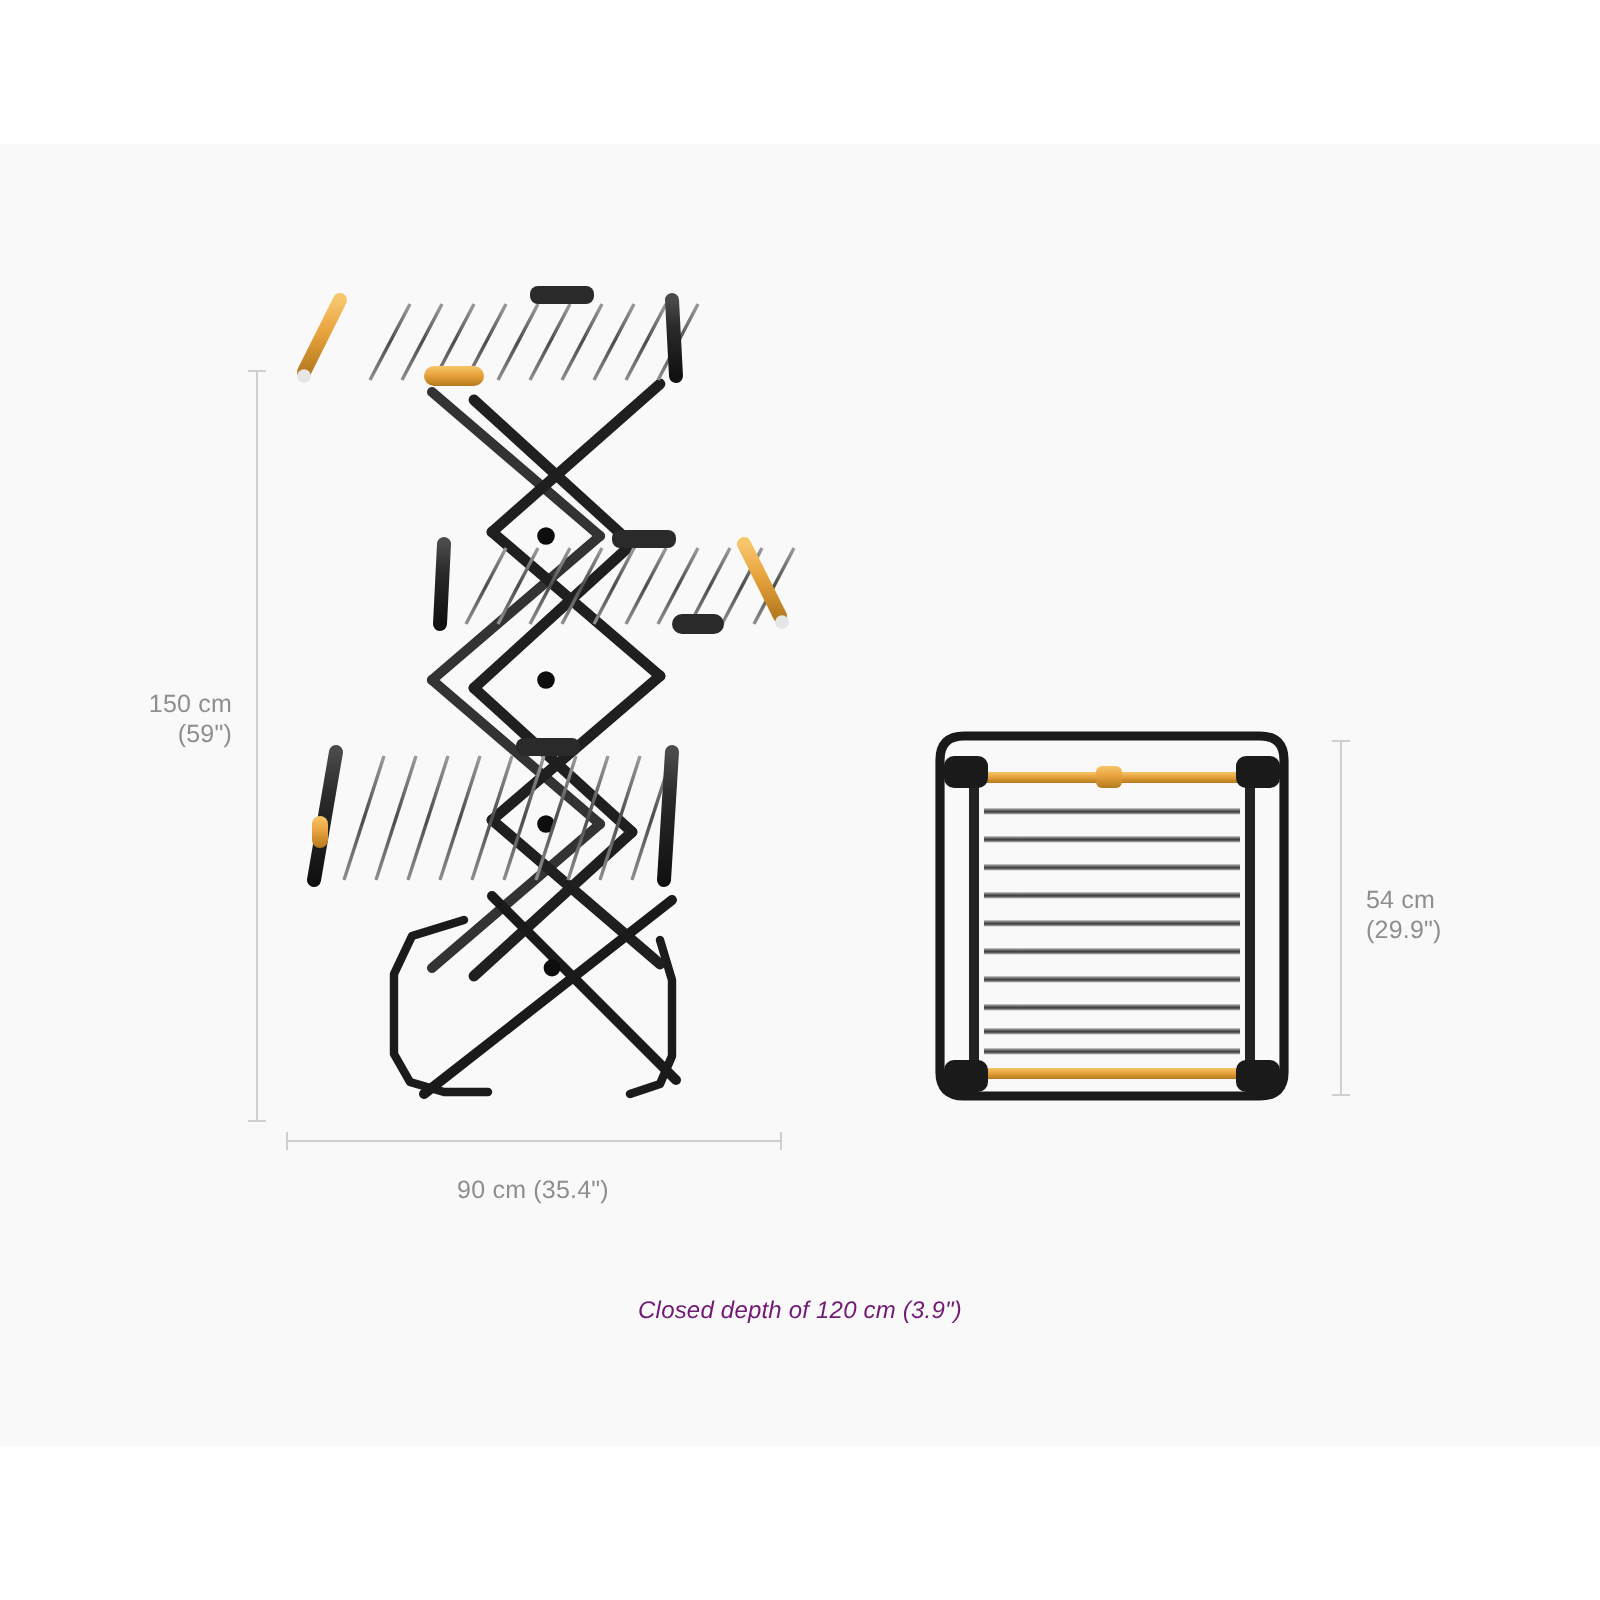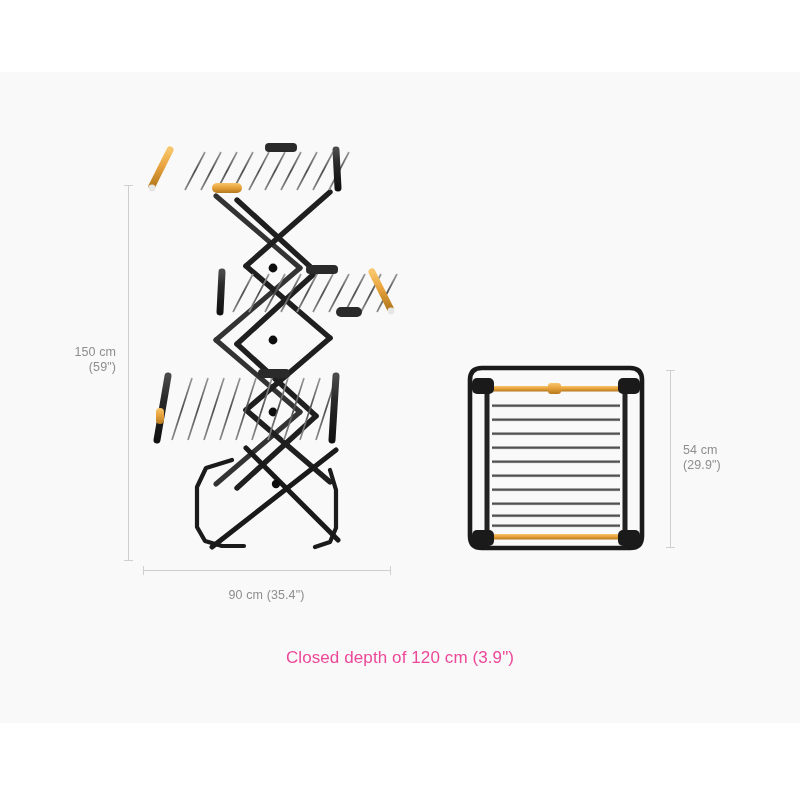--- a/index.html
+++ b/index.html
@@ -34,25 +34,26 @@
     color:#8e8e8e;
     font-size:12.5px;
     line-height:15px;
     letter-spacing:.1px;
     white-space:pre-line;
     font-family:"Liberation Sans", sans-serif;
   }
   .dimlabel.right-align{text-align:right;}
   .caption{
     position:absolute;
-    color:#ec4899;
-    font-size:17px;
+    color:#701a75;
+    font-size:12px;
     letter-spacing:.1px;
     white-space:nowrap;
     font-family:"Liberation Sans", sans-serif;
+    font-style:italic;
   }
 
   
   .art{position:absolute;left:0;top:0;width:800px;height:800px;}
   .art svg{display:block;}
 </style>
 </head>
 <body>
 
 <div class="canvas">

